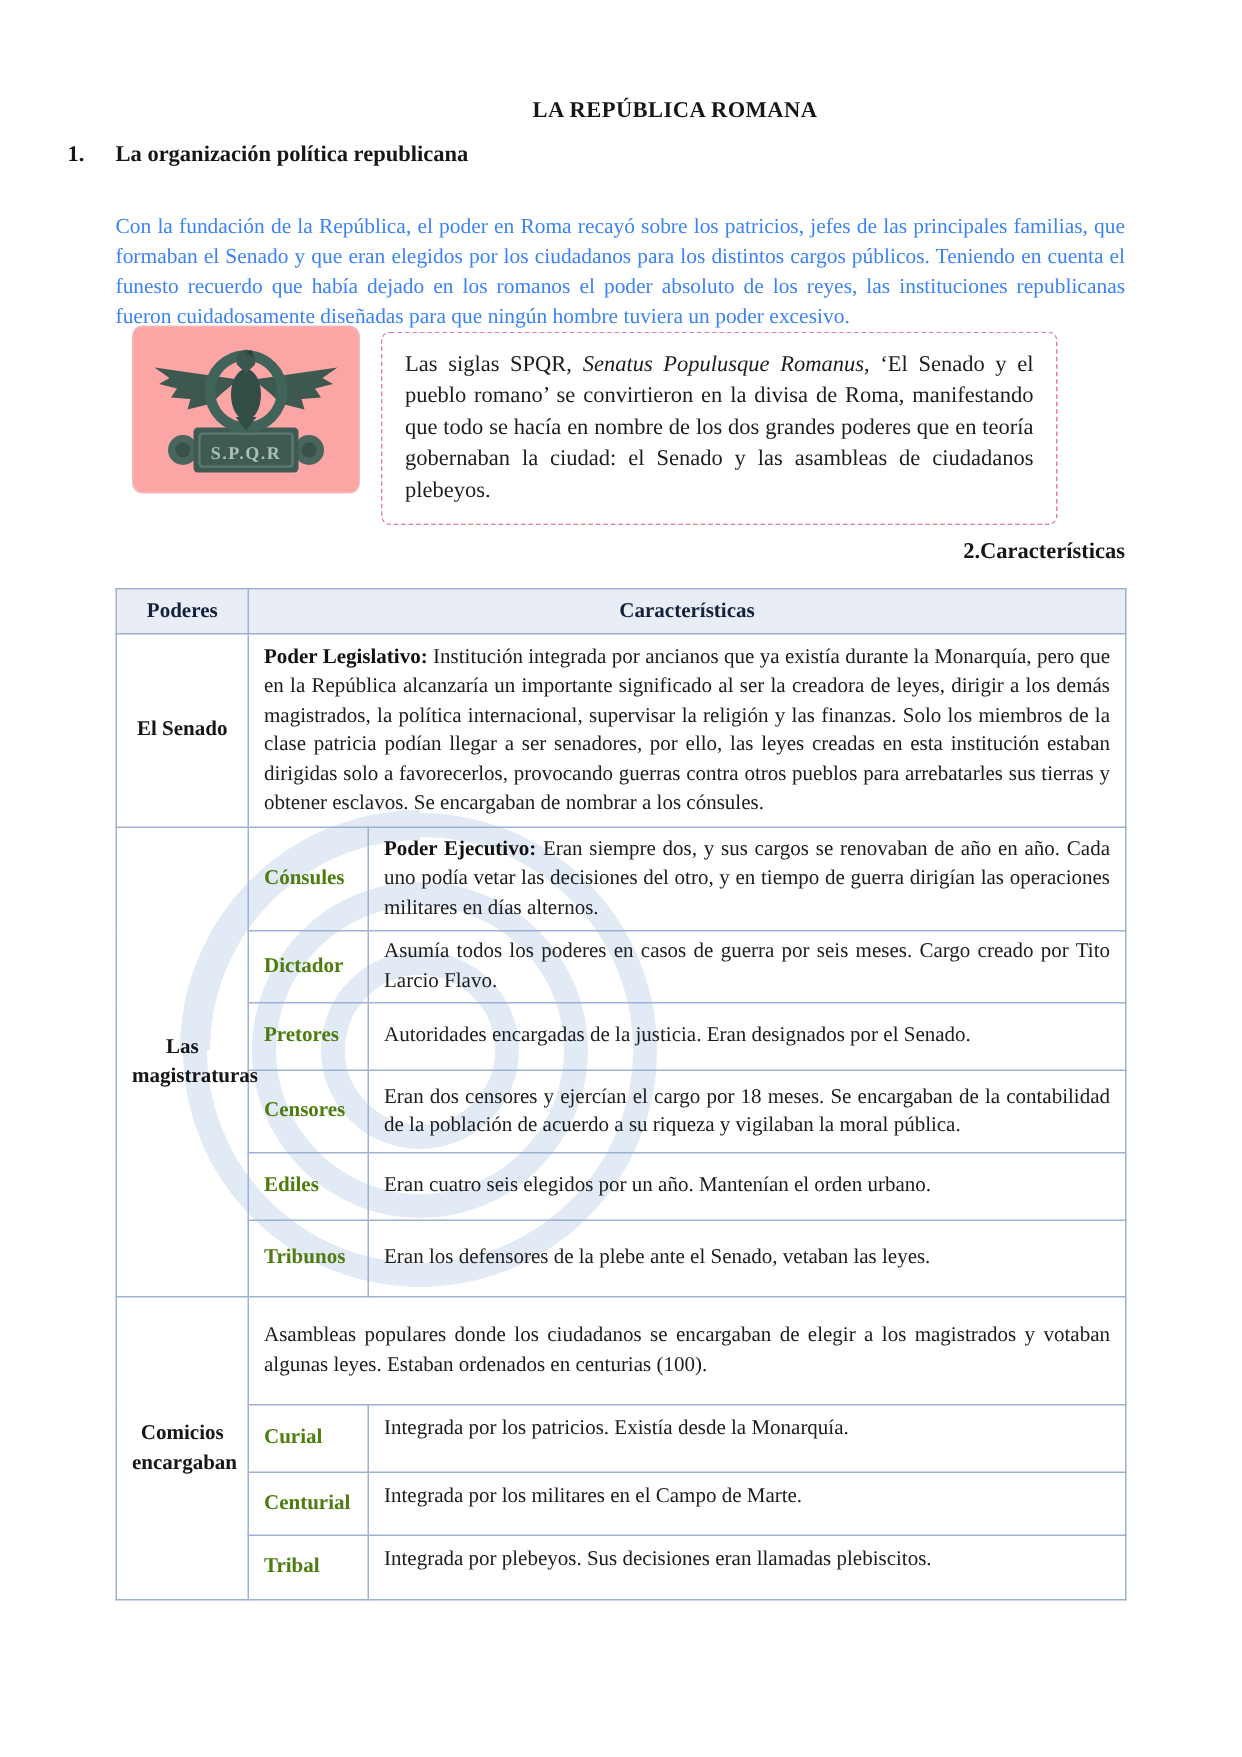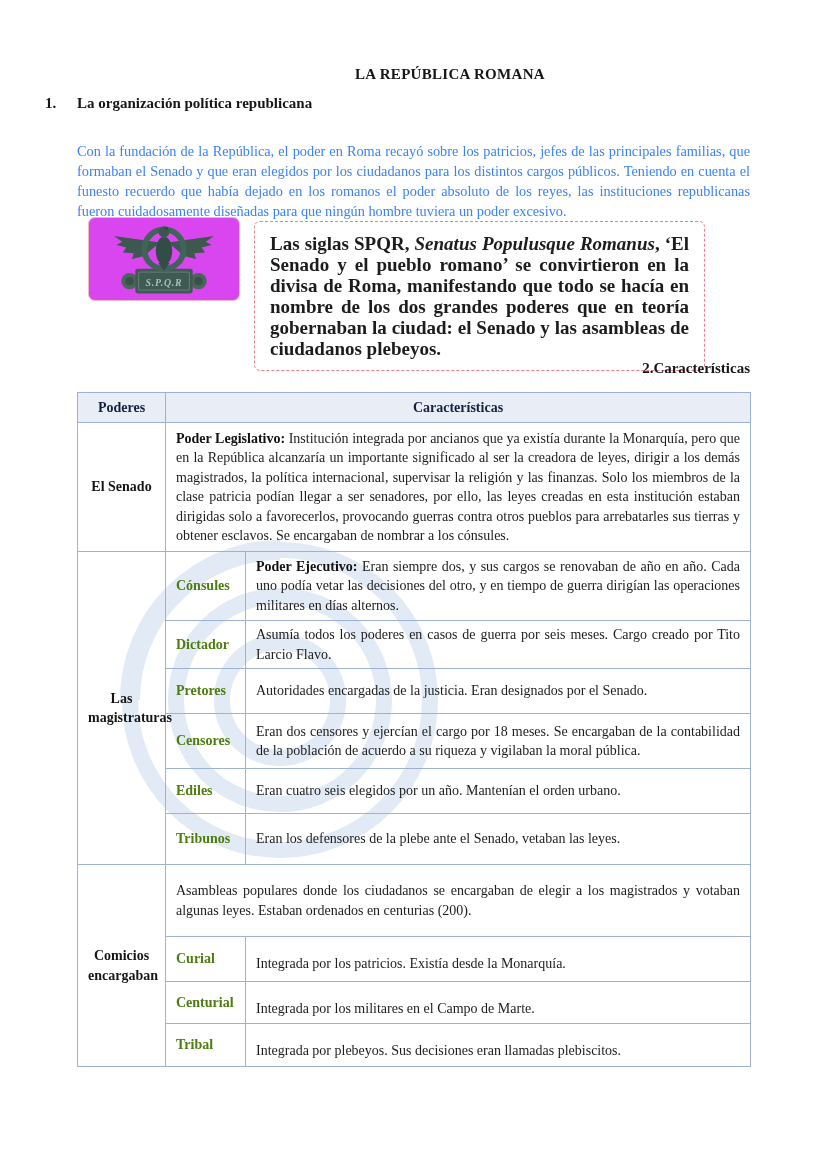--- a/index.html
+++ b/index.html
@@ -13,29 +13,29 @@
   }
   .sec-heading{position:absolute;left:45px;width:705px;font-size:15px;font-weight:bold;color:#161616;}
   .sec-heading .num{display:inline-block;width:32px;}
   #sec1-heading{top:95px;}
   #sec2-heading{top:360px;text-align:right;}
   .body-para{
     position:absolute;left:77px;top:123px;width:673px;
     font-size:14.3px;line-height:20px;text-align:justify;color:#3b82f6;margin-top:18px;
   }
   .spqr-figure{
-    position:absolute;left:88px;top:217px;width:152px;height:84px;
-    border:1.5px solid #f0bac4;border-radius:7px;background:#d946ef;
-    box-sizing:border-box;overflow:hidden;font-style:italic;
+    position:absolute;left:88px;top:217px;width:152px;height:112px;
+    border:1.5px solid #f0bac4;border-radius:7px;background:#fca5a5;
+    box-sizing:border-box;overflow:hidden;
   }
   .spqr-figure svg{display:block;width:100%;height:100%;}
   .note-box{
     position:absolute;left:254px;top:221px;width:451px;box-sizing:border-box;
     border:1.6px dashed #e8808f;border-radius:6px;padding:11px 15px;
-    font-size:19px;line-height:21px;text-align:justify;color:#1c1c1c;background:transparent;font-weight:bold;
+    font-size:15px;line-height:21px;text-align:justify;color:#1c1c1c;background:transparent;
   }
   .watermark{position:absolute;left:60px;top:540px;z-index:0;}
   table.carac{
     position:absolute;left:77px;top:392px;width:673px;z-index:1;
     border-collapse:collapse;table-layout:fixed;
     font-size:14px;line-height:19.5px;color:#1c1c1c;background:transparent;
   }
   table.carac col.c1{width:88px;}
   table.carac col.c2{width:80px;}
   table.carac col.c3{width:505px;}
@@ -43,21 +43,21 @@
     border:1px solid #9db2d3;background:transparent;box-sizing:border-box;
     vertical-align:middle;padding:4px 10px;
   }
   table.carac thead th{
     background:#e9edf5;font-weight:bold;text-align:center;height:30px;
     font-size:14px;color:#14213d;padding:2px 19px;
   }
   td.rowlabel{font-weight:bold;text-align:center;padding:4px 4px;color:#161616;}
   td.sublabel{font-weight:bold;text-align:left;padding:4px 6px 4px 8px;color:#4d7c0f;}
   td.content{text-align:justify;padding:5px 10px;}
-  td.content.vtop{vertical-align:top;padding-top:17px;}
+  td.content.vtop{vertical-align:top;padding-top:6px;}
   b.lead{font-weight:bold;color:#111;}
 </style>
 </head>
 <body>
 
 <div class="watermark">
   <svg width="430" height="330" viewBox="0 0 430 330">
     <g fill="none" stroke="#e1eaf5" stroke-width="16">
       <circle cx="220" cy="160" r="150"></circle>
       <circle cx="220" cy="160" r="104"></circle>
@@ -148,21 +148,21 @@
       <td class="sublabel">Ediles</td>
       <td class="content">Eran cuatro seis elegidos por un año. Mantenían el orden urbano.</td>
     </tr>
     <tr style="height:51px;">
       <td class="sublabel">Tribunos</td>
       <td class="content">Eran los defensores de la plebe ante el Senado, vetaban las leyes.</td>
     </tr>
 
     <tr style="height:72px;">
       <td class="rowlabel" rowspan="4">Comicios encargaban</td>
-      <td class="content" colspan="2">Asambleas populares donde los ciudadanos se encargaban de elegir a los magistrados y votaban algunas leyes. Estaban ordenados en centurias (200).</td>
+      <td class="content" colspan="2">Asambleas populares donde los ciudadanos se encargaban de elegir a los magistrados y votaban algunas leyes. Estaban ordenados en centurias (100).</td>
     </tr>
     <tr style="height:45px;">
       <td class="sublabel">Curial</td>
       <td class="content vtop">Integrada por los patricios. Existía desde la Monarquía.</td>
     </tr>
     <tr style="height:42px;">
       <td class="sublabel">Centurial</td>
       <td class="content vtop">Integrada por los militares en el Campo de Marte.</td>
     </tr>
     <tr style="height:43px;">

